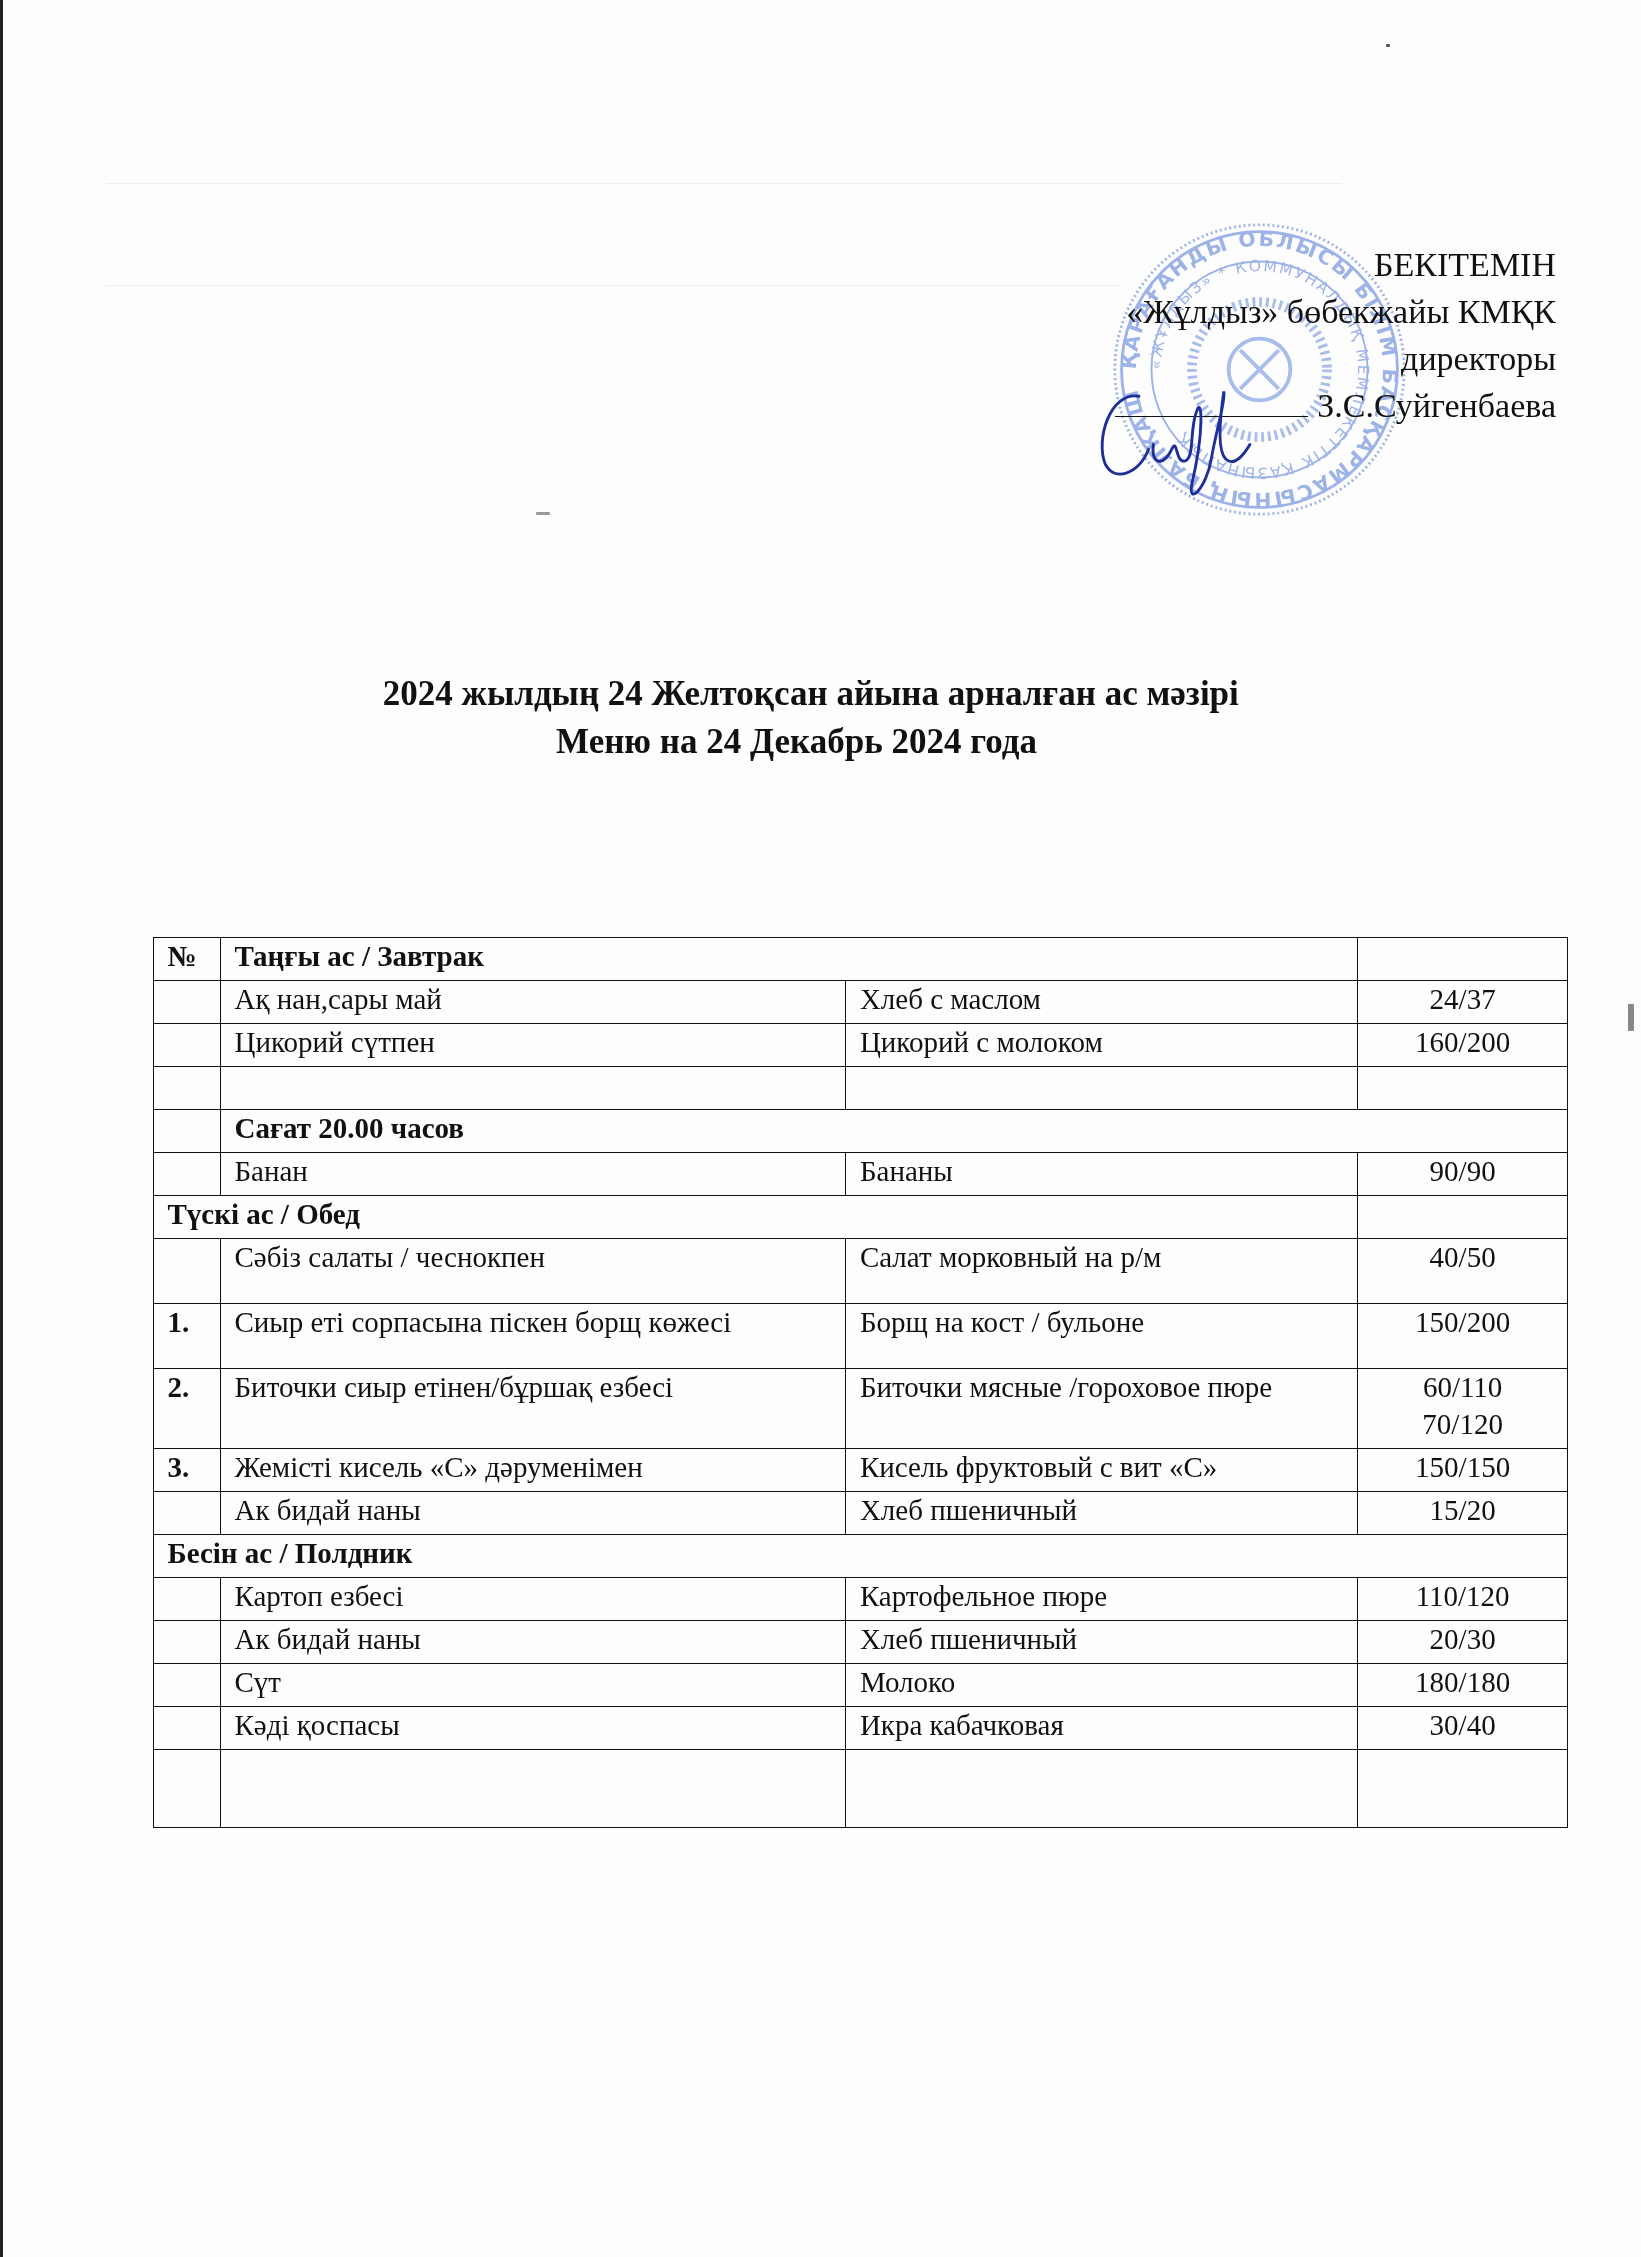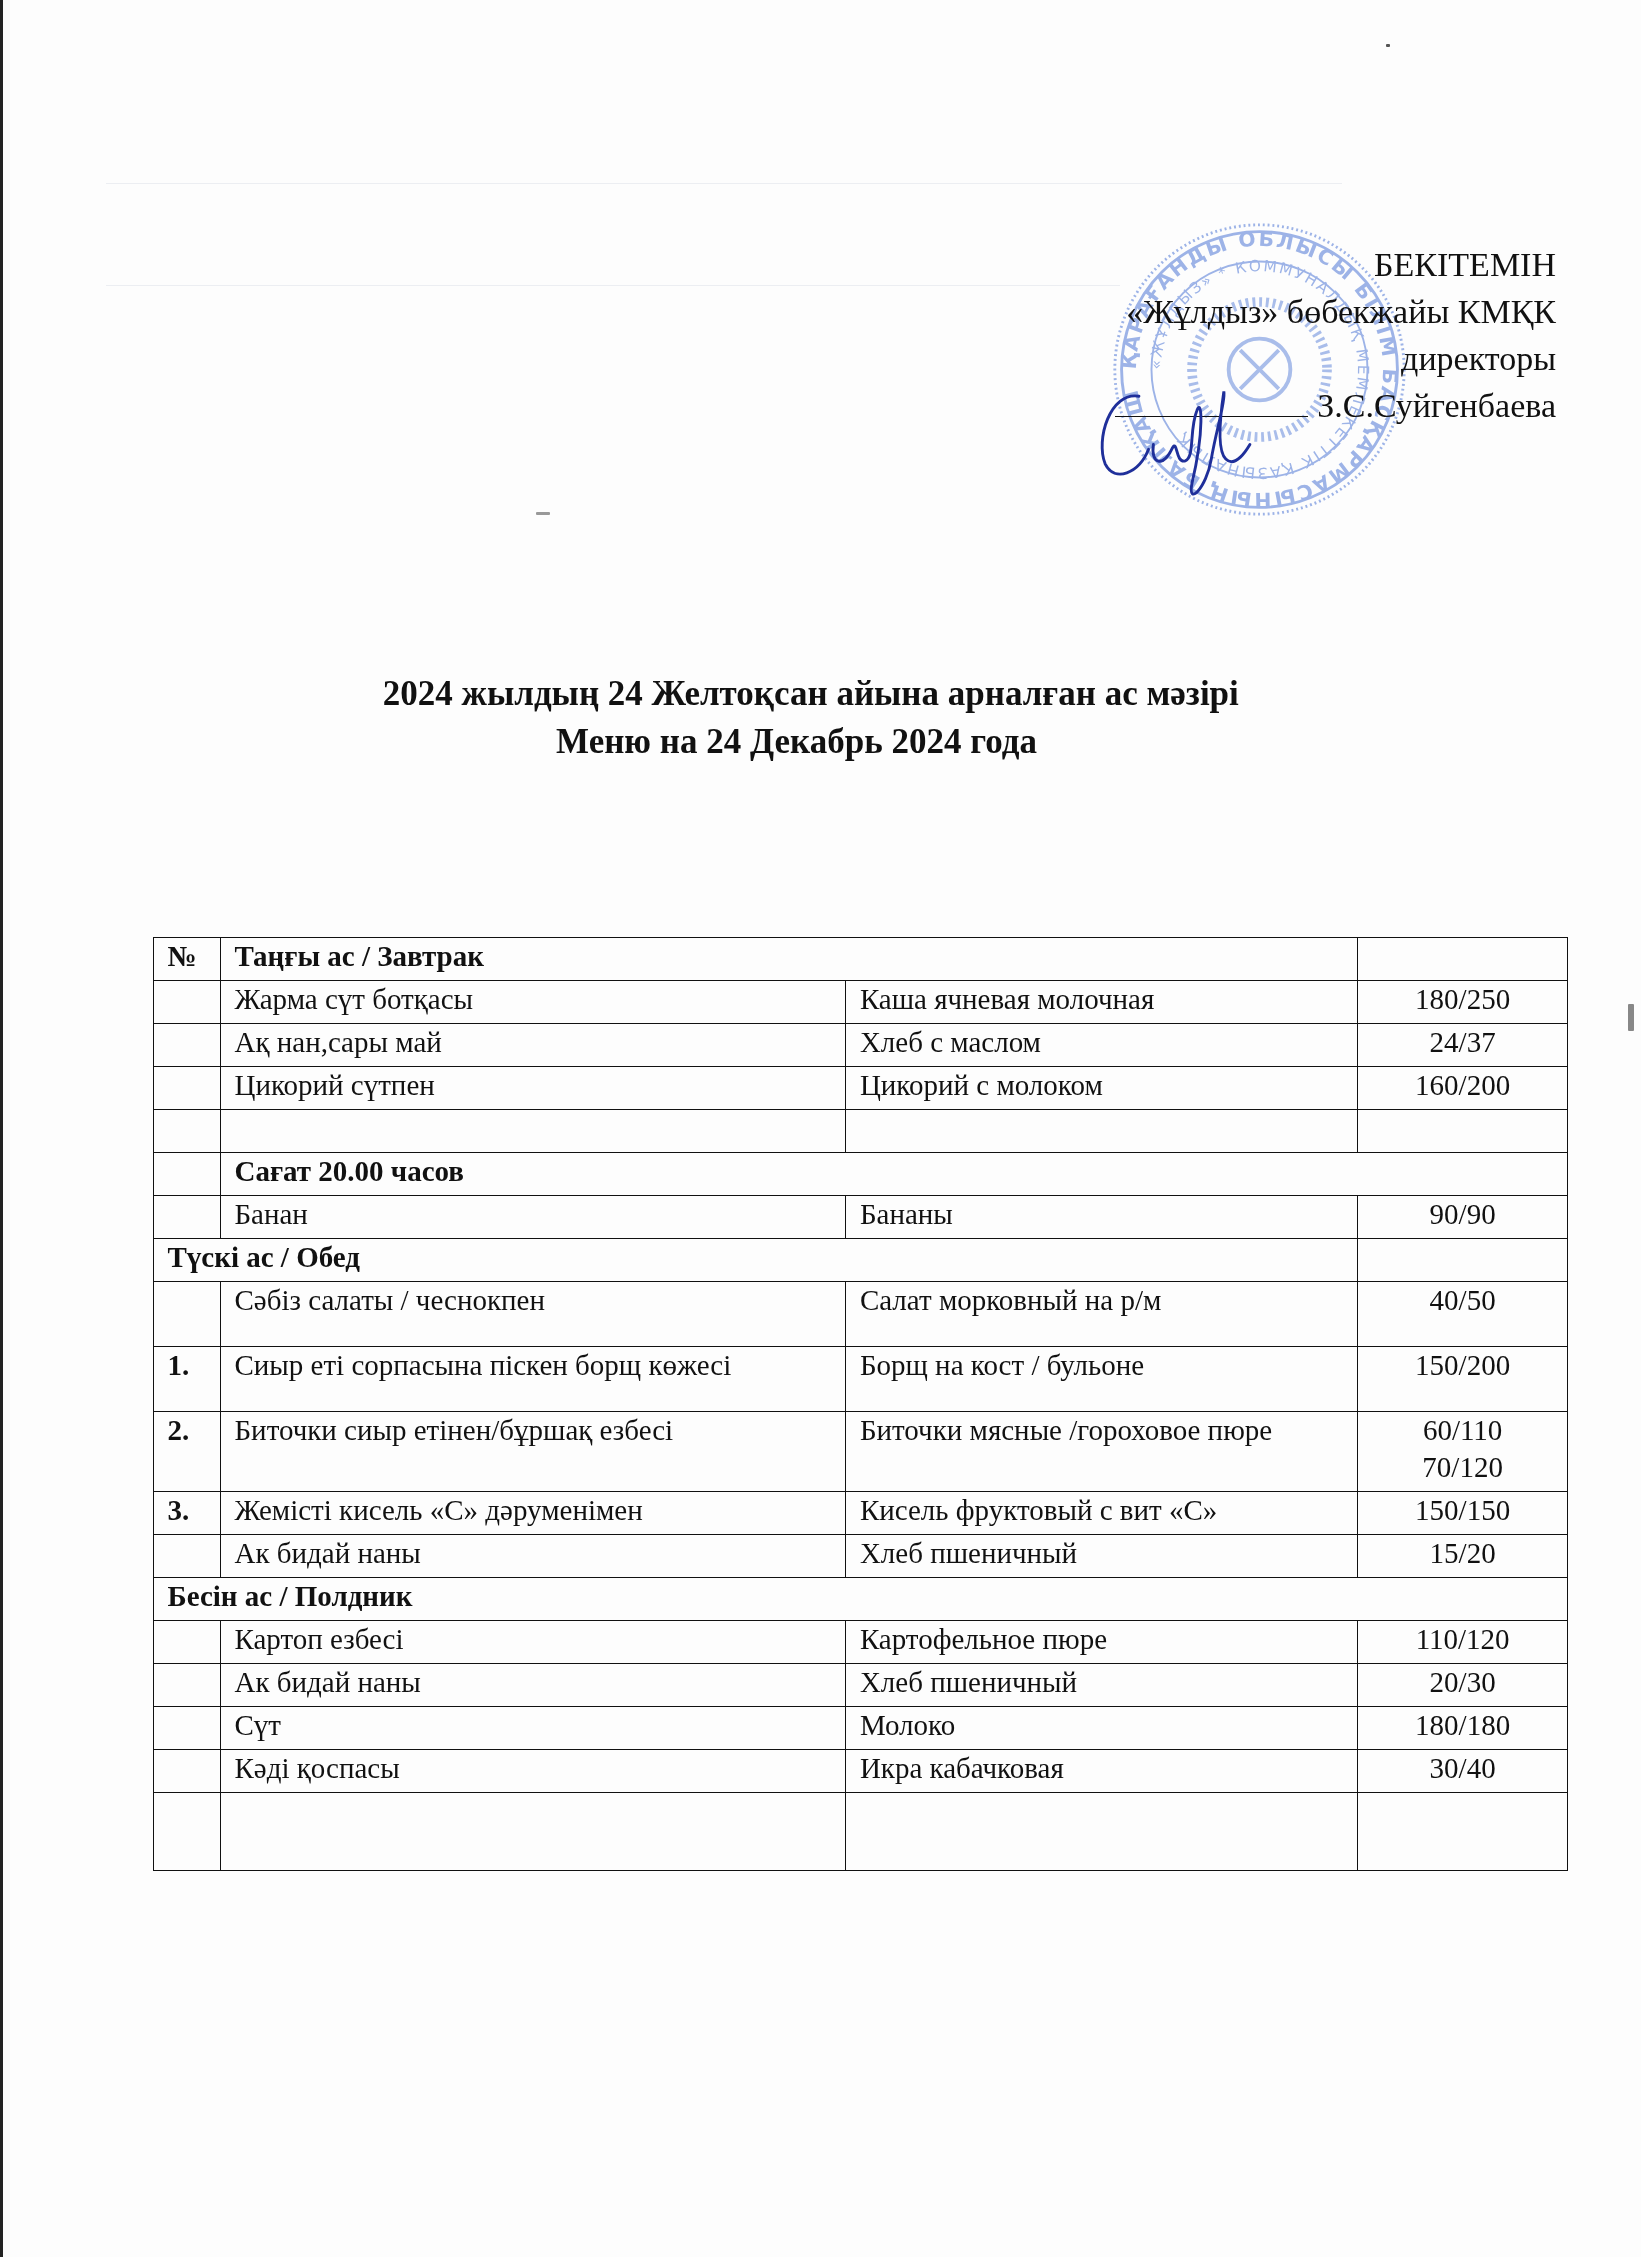--- a/index.html
+++ b/index.html
@@ -74,26 +74,20 @@
 <div class="title t1">2024 жылдың   24 Желтоқсан  айына арналған ас мәзірі</div>
 <div class="title t2">Меню на 24 Декабрь 2024 года</div>
 
 <table class="menu">
   <tbody id="menu-body">
     <tr class="h46">
       <td class="num">№</td>
       <td class="section" colspan="2">Таңғы ас / Завтрак</td>
       <td class="qty"></td>
     </tr>
-  <tr class="h46">
-        <td class="num"></td>
-        <td class="kz">Жарма   сүт ботқасы</td>
-        <td class="ru">Каша ячневая  молочная</td>
-        <td class="qty"><span>180/250</span></td>
-      </tr>
       <tr class="h46">
         <td class="num"></td>
         <td class="kz">Ақ нан,сары май</td>
         <td class="ru">Хлеб с маслом</td>
         <td class="qty"><span>24/37</span></td>
       </tr>
       <tr class="h46">
         <td class="num"></td>
         <td class="kz">Цикорий  сүтпен</td>
         <td class="ru">Цикорий    с молоком</td>

